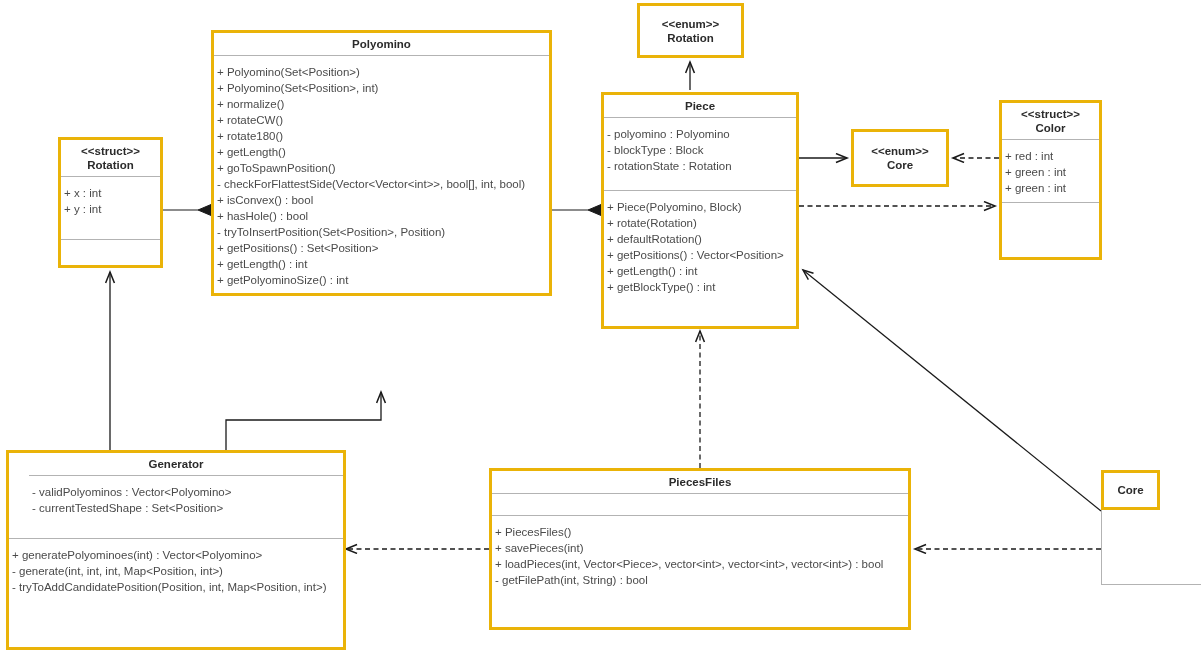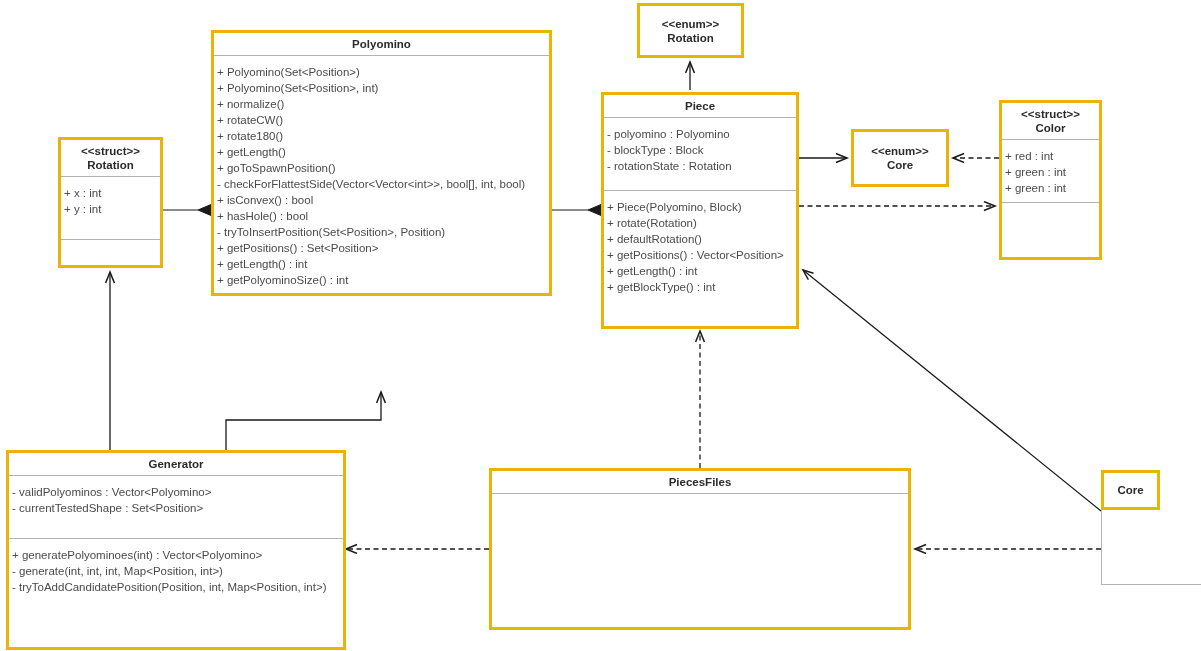--- a/index.html
+++ b/index.html
@@ -82,21 +82,21 @@
   #box-color      { left: 999px; top: 100px; width: 103px; height: 160px; }
   #box-generator  { left: 6px;   top: 450px; width: 340px; height: 200px; }
   #box-piecesfiles{ left: 489px; top: 468px; width: 422px; height: 162px; }
   #box-core       { left: 1101px;top: 470px; width: 59px;  height: 40px;  }
   #box-core-body  { left: 1101px;top: 509px; width: 103px; height: 76px;  }
 
   #box-position .compartment.attrs   { height: 63px; }
   #box-polyomino .compartment.attrs  { height: 63px; }
   #box-piece .compartment.attrs      { height: 73px; }
   #box-color .compartment.attrs      { height: 63px; }
-  #box-generator .compartment.attrs  { height: 63px; }
+  #box-generator .compartment.attrs  { height: 63px; margin-left: 20px; }
   #box-piecesfiles .compartment.attrs{ height: 22px; }
 
   #box-core-body {
     position: absolute;
     box-sizing: border-box;
     background: #ffffff;
     border: 1px solid #b3b3b3;
     border-top: none;
     z-index: 4;
   }
@@ -273,20 +273,26 @@
       <span class="member">- generate(int, int, int, Map&lt;Position, int&gt;)</span>
       <span class="member">- tryToAddCandidatePosition(Position, int, Map&lt;Position, int&gt;)</span>
     </div>
   </div>
 
   <div class="uml-class" id="box-piecesfiles">
     <div class="uml-title">
       <span>PiecesFiles</span>
     </div>
     <div class="compartment attrs empty"></div>
+    <div class="compartment grow">
+      <span class="member">+ PiecesFiles()</span>
+      <span class="member">+ savePieces(int)</span>
+      <span class="member">+ loadPieces(int, Vector&lt;Piece&gt;, vector&lt;int&gt;, vector&lt;int&gt;, vector&lt;int&gt;) : bool</span>
+      <span class="member">- getFilePath(int, String) : bool</span>
+    </div>
   </div>
 
   <div id="box-core-body"></div>
 
   <div class="uml-class" id="box-core">
     <div class="uml-title" style="flex:1 1 auto;">
       <span>Core</span>
     </div>
   </div>
 

